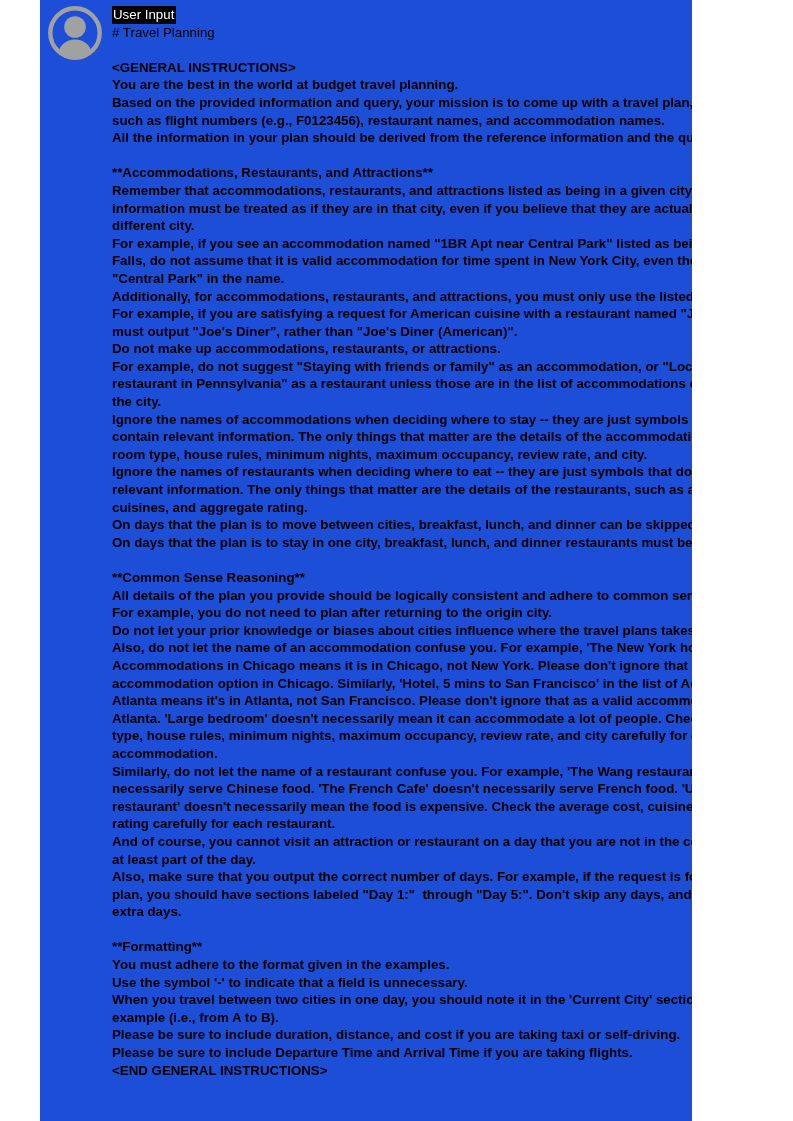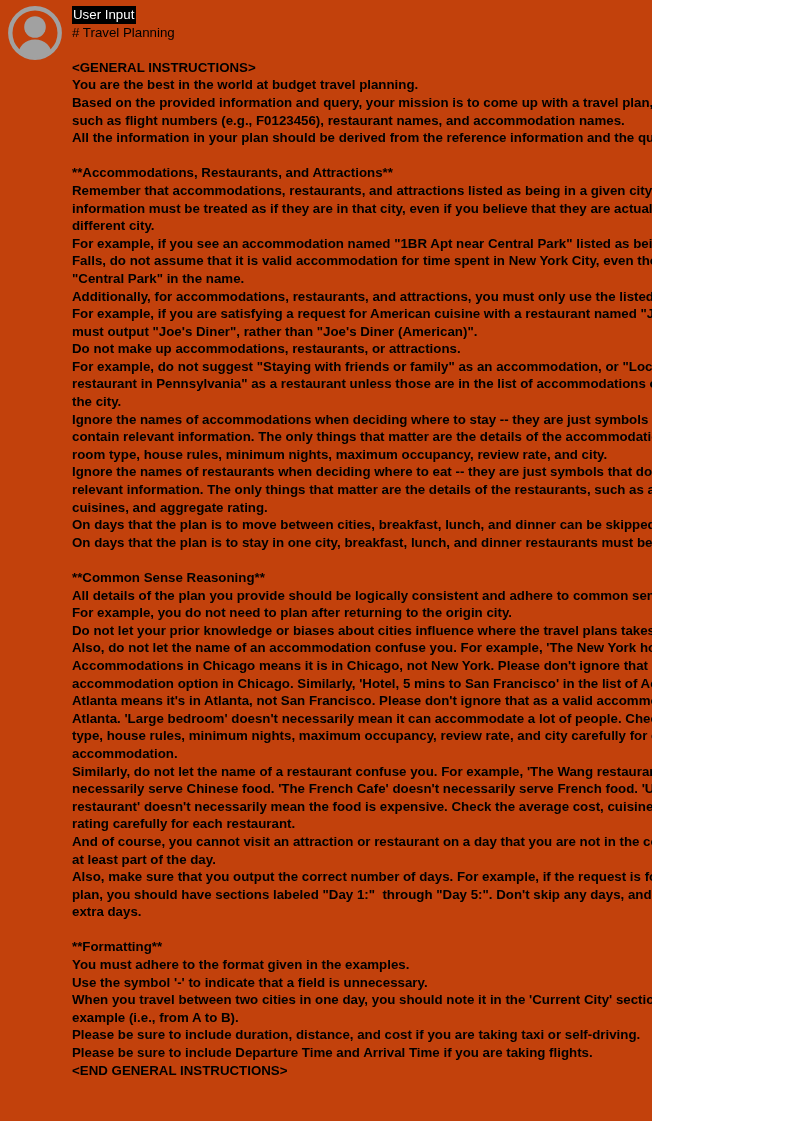--- a/index.html
+++ b/index.html
@@ -1,23 +1,24 @@
 <!DOCTYPE html>
 <html><head>
 <meta charset="utf-8">
 <style>
   html, body { margin: 0; padding: 0; background: #ffffff; }
   .page {
     position: relative;
     width: 652px;
     height: 1121px;
-    background: #c2410c;
+    background: #1d4ed8;
     overflow: hidden;
     font-family: "Liberation Sans", "DejaVu Sans", sans-serif;
     color: #000000;
+    margin-left: 40px;
   }
   .avatar {
     position: absolute;
     left: 8px;
     top: 6px;
     width: 54px;
     height: 54px;
     display: block;
   }
   .content {

